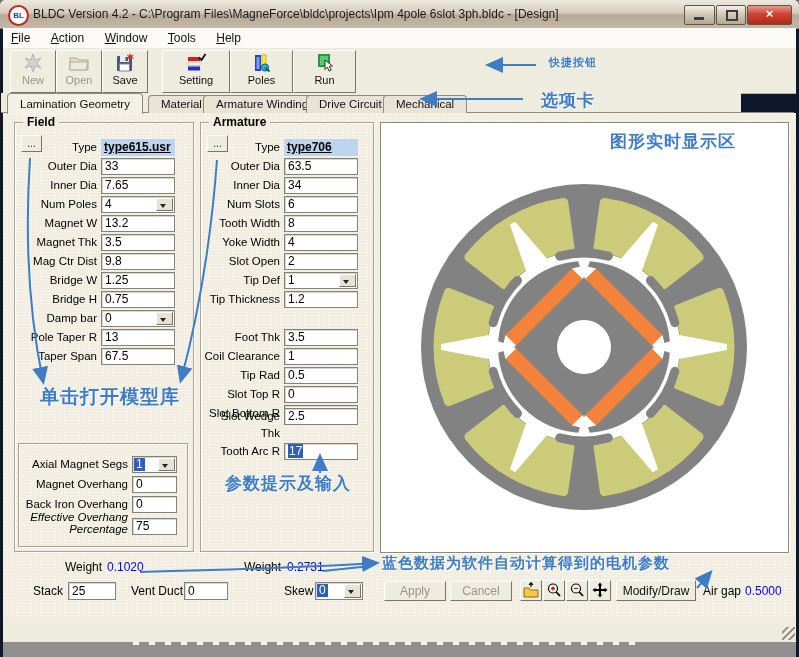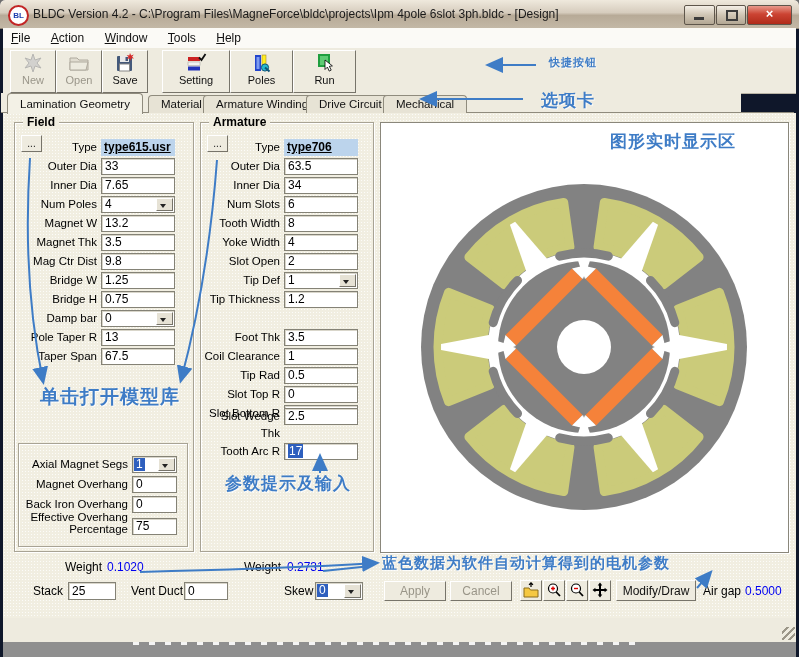--- a/index.html
+++ b/index.html
@@ -61,21 +61,21 @@
   .ag .rl{left:0;width:79px;}   .ag .rv{left:83px;width:74px;}
   .og .rl{left:0;width:109px;}  .og .rv{left:113px;width:45px;}
   .combo{padding:0;}
   .cv{position:absolute;left:3px;top:0;line-height:15px;font-size:12px;}
   .cv.selblock{left:1px;top:1px;line-height:13px;background:#2e5fbe;color:#fff;padding:0 2px;}
   .da{position:absolute;right:1px;top:1px;bottom:1px;width:15px;background:#e6e2d5;
     border:1px solid;border-color:#ffffff #77746a #77746a #ffffff;}
   .da::after{content:"";position:absolute;left:3px;top:5px;border:3.5px solid transparent;
     border-top:4px solid #222;}
   .seltext{background:#2e5fbe;color:#fff;padding:0 1px;}
-  .rl2{line-height:12px;top:1px;}
+  .rl2{line-height:12px;top:1px;font-style:italic;}
   
   .display{position:absolute;left:377px;top:9px;width:407px;height:429px;background:#fff;
     border:1px solid #8a877b;box-shadow:1px 1px 0 #fff;}
   
   .flabel{position:absolute;font-size:12px;color:#000;white-space:nowrap;}
   .bluev{position:absolute;font-size:12px;color:#0000f0;white-space:nowrap;}
   .bbox{position:absolute;height:18px;background:#fff;border:1px solid #848276;
     box-shadow:inset 1px 1px 0 #d9d6ca;font-size:12px;line-height:16px;padding-left:3px;
     box-sizing:border-box;}
   .pbtn{position:absolute;height:20px;background:#eeebdf;border:1px solid;

